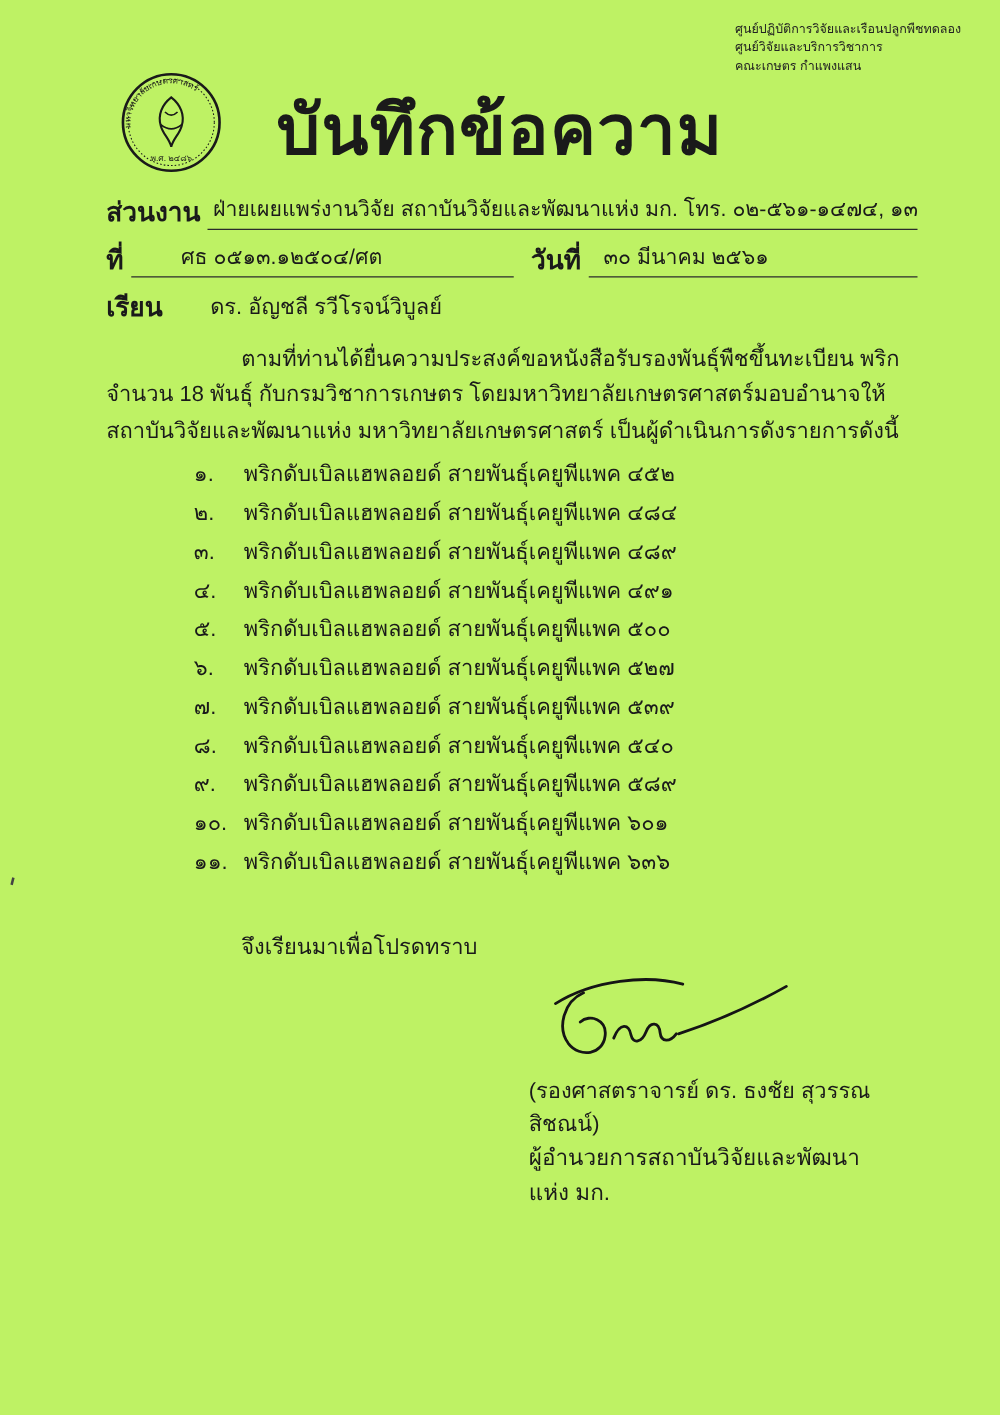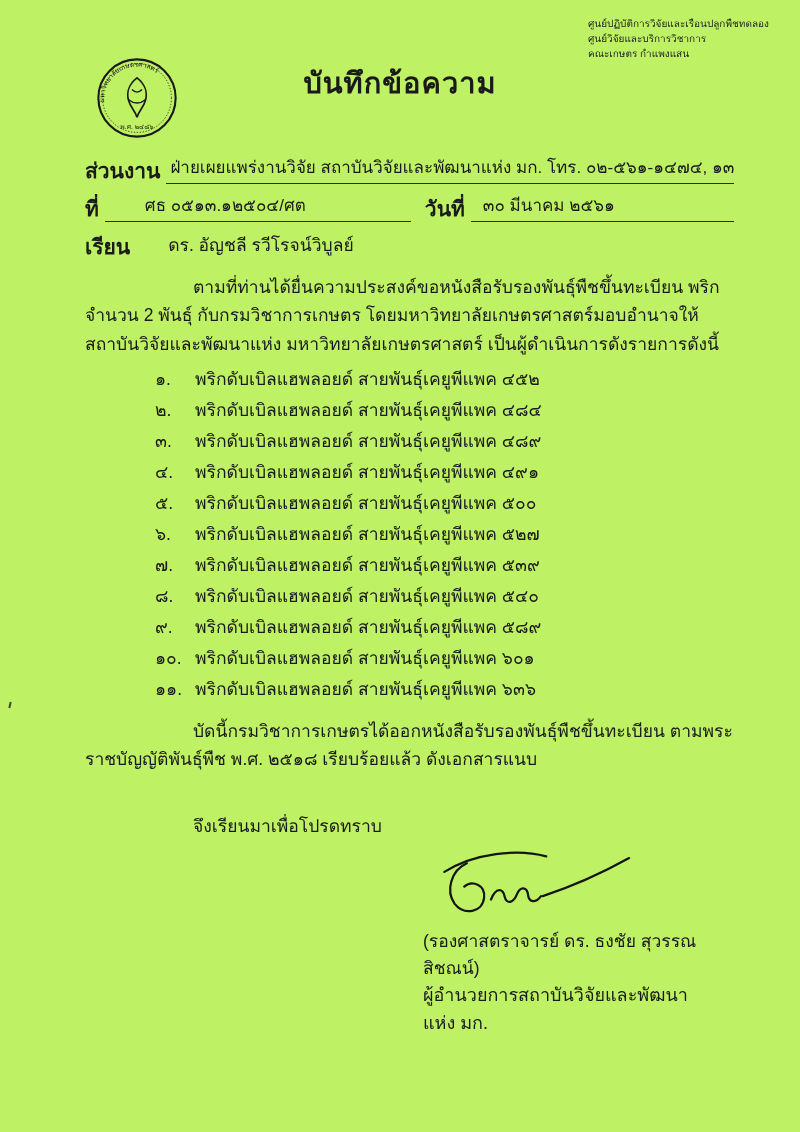--- a/index.html
+++ b/index.html
@@ -12,21 +12,21 @@
   
   .corner-note {
     position:absolute; top:16px; left:588px; width:200px;
     font-size:10px; line-height:1.5; color:#222;
   }
   
   .seal { position:absolute; top:54px; left:95px; width:84px; height:88px; }
   
   .doc-title {
     position:absolute; top:60px; left:0; width:100%;
-    text-align:center; font-size:29px; font-weight:700; letter-spacing:1px;
+    text-align:center; font-size:55px; font-weight:700; letter-spacing:1px;
   }
   
   .main { position:absolute; top:150px; left:85px; right:66px; }
   .fieldrow { display:flex; align-items:flex-end; margin-bottom:4px; min-height:34px; }
   .flabel { font-weight:700; font-size:21px; white-space:nowrap; padding-right:6px; line-height:1.25; }
   .fvalue {
     border-bottom:1.5px solid #2b2b2b; font-size:17px; line-height:1.45;
     padding:0 4px 2px 4px; white-space:nowrap; overflow:hidden;
   }
   .grow { flex:1 1 auto; }
@@ -96,21 +96,21 @@
       <span class="flabel" style="padding-left:14px;">วันที่</span>
       <span class="fvalue grow pad-l12">๓๐ มีนาคม ๒๕๖๑</span>
     </div>
 
 
     <div class="fieldrow">
       <span class="flabel">เรียน</span>
       <span class="fvalue plain">ดร. อัญชลี รวีโรจน์วิบูลย์</span>
     </div>
 
-    <p class="para p1">ตามที่ท่านได้ยื่นความประสงค์ขอหนังสือรับรองพันธุ์พืชขึ้นทะเบียน พริก จำนวน 2 พันธุ์ กับกรมวิชาการเกษตร โดยมหาวิทยาลัยเกษตรศาสตร์มอบอำนาจให้สถาบันวิจัยและพัฒนาแห่ง มหาวิทยาลัยเกษตรศาสตร์ เป็นผู้ดำเนินการดังรายการดังนี้</p>
+    <p class="para p1">ตามที่ท่านได้ยื่นความประสงค์ขอหนังสือรับรองพันธุ์พืชขึ้นทะเบียน พริก จำนวน 18 พันธุ์ กับกรมวิชาการเกษตร โดยมหาวิทยาลัยเกษตรศาสตร์มอบอำนาจให้สถาบันวิจัยและพัฒนาแห่ง มหาวิทยาลัยเกษตรศาสตร์ เป็นผู้ดำเนินการดังรายการดังนี้</p>
 
     <div class="list">
         <div class="list-item">
         <span class="li-no">๑.</span>
         <span class="li-text">พริกดับเบิลแฮพลอยด์ สายพันธุ์เคยูพีแพค ๔๕๒</span>
       </div>
         <div class="list-item">
         <span class="li-no">๒.</span>
         <span class="li-text">พริกดับเบิลแฮพลอยด์ สายพันธุ์เคยูพีแพค ๔๘๔</span>
       </div>
@@ -145,21 +145,20 @@
         <div class="list-item">
         <span class="li-no">๑๐.</span>
         <span class="li-text">พริกดับเบิลแฮพลอยด์ สายพันธุ์เคยูพีแพค ๖๐๑</span>
       </div>
         <div class="list-item">
         <span class="li-no">๑๑.</span>
         <span class="li-text">พริกดับเบิลแฮพลอยด์ สายพันธุ์เคยูพีแพค ๖๓๖</span>
       </div>
       </div>
 
-    <p class="para p2">บัดนี้กรมวิชาการเกษตรได้ออกหนังสือรับรองพันธุ์พืชขึ้นทะเบียน ตามพระราชบัญญัติพันธุ์พืช พ.ศ. ๒๕๑๘ เรียบร้อยแล้ว ดังเอกสารแนบ</p>
 
     <p class="closing">จึงเรียนมาเพื่อโปรดทราบ</p>
 
     <div class="sig-block">
       <svg class="sig-svg" viewBox="0 0 230 95" aria-hidden="true">
         <g fill="none" stroke="#151515" stroke-width="2.6" stroke-linecap="round">
           <path d="M 10,30 C 45,8 95,3 128,12"></path>
           <path d="M 36,20 C 18,28 11,52 22,67 C 33,81 54,77 56,60 C 58,45 42,39 33,47"></path>
           <path d="M 64,62 c 6,-15 14,-13 16,-3 c 2,9 10,7 14,-3 c 4,-10 12,-9 13,1 c 1,9 9,9 15,1"></path>
           <path d="M 124,58 C 155,48 190,33 224,14"></path>

